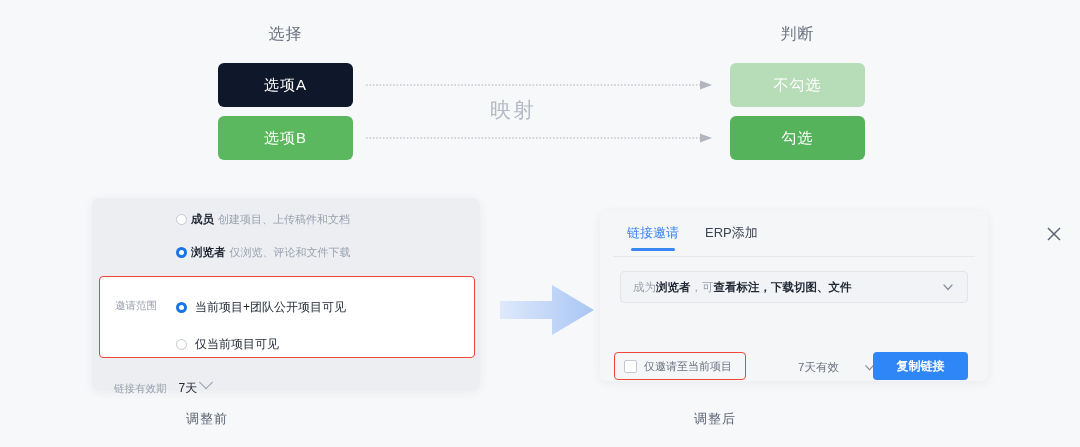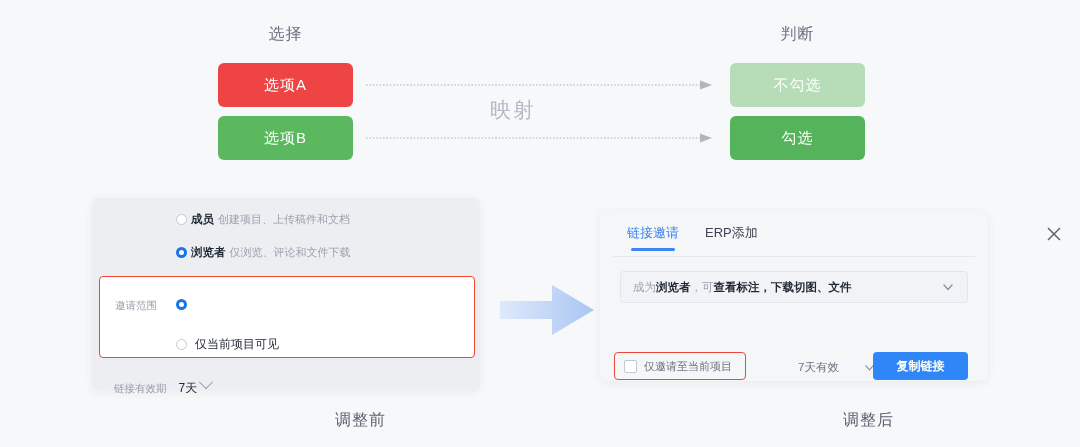--- a/index.html
+++ b/index.html
@@ -33,21 +33,21 @@
     width: 135px;
     height: 44px;
     border-radius: 6px;
     color: #ffffff;
     font-size: 15px;
     display: flex;
     align-items: center;
     justify-content: center;
     letter-spacing: 1px;
   }
-  #box-option-a { left: 218px; top: 63px; background: #ef4444; }
+  #box-option-a { left: 218px; top: 63px; background: #0f172a; }
   #box-option-b { left: 218px; top: 116px; background: #5bb85f; }
   #box-unchecked { left: 730px; top: 63px; background: #b7dcb8; }
   #box-checked   { left: 730px; top: 116px; background: #55b35b; }
 
   .connector {
     position: absolute;
     left: 366px;
     width: 348px;
     height: 12px;
     display: block;
@@ -312,23 +312,23 @@
     justify-content: center;
     border: none;
     font-family: inherit;
     cursor: pointer;
   }
 
   
   .caption {
     position: absolute;
     top: 410px;
-    font-size: 16px;
+    font-size: 13px;
     color: #5b6271;
-    text-align: right;
+    text-align: left;
     letter-spacing: 1px;
   }
   #caption-before { left: 186px; width: 200px; }
   #caption-after  { left: 694px; width: 200px; }
 </style>
 </head>
 <body>
 
 <div class="stage">
 
@@ -363,20 +363,21 @@
     <span class="radio on"></span>
     <span class="role-name">浏览者</span>
     <span class="role-desc">仅浏览、评论和文件下载</span>
   </div>
 
   <div id="scope-highlight"></div>
   <div id="scope-label">邀请范围</div>
 
   <div class="scope-row" id="scope-opt-1">
     <span class="radio on"></span>
+    <span class="scope-text">当前项目+团队公开项目可见</span>
   </div>
   <div class="scope-row" id="scope-opt-2">
     <span class="radio"></span>
     <span class="scope-text">仅当前项目可见</span>
   </div>
 
   <div id="expiry-row">
     <span id="expiry-label">链接有效期</span>
     <span id="expiry-value">
       <span>7天</span>

